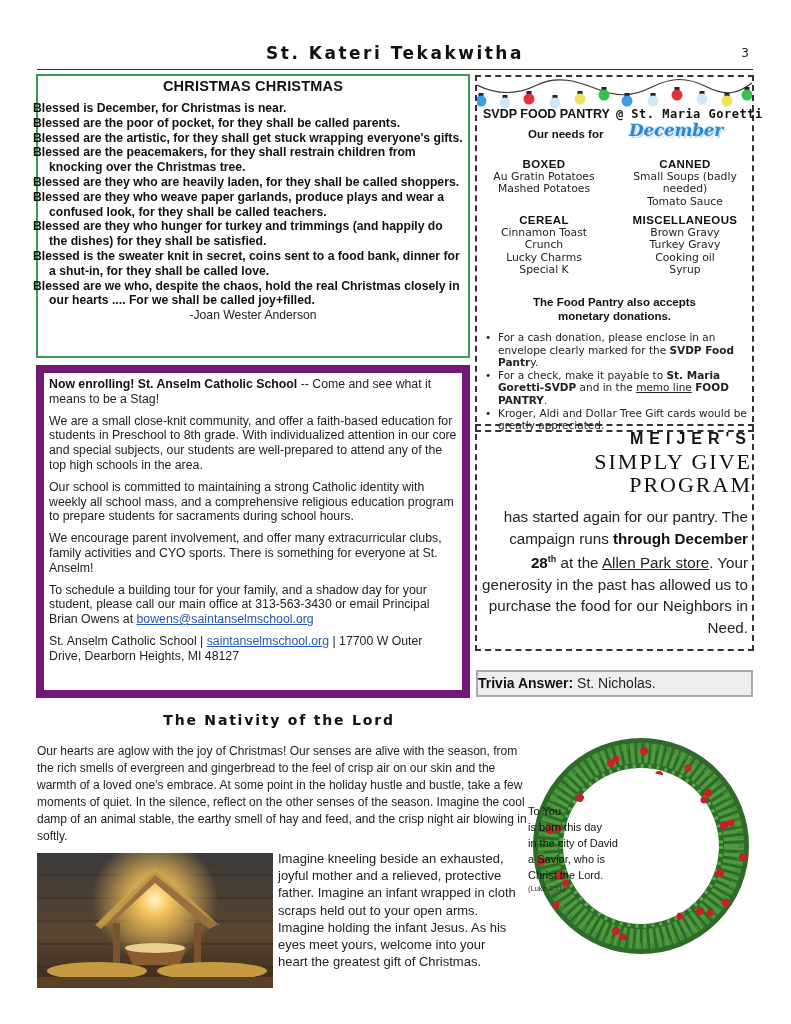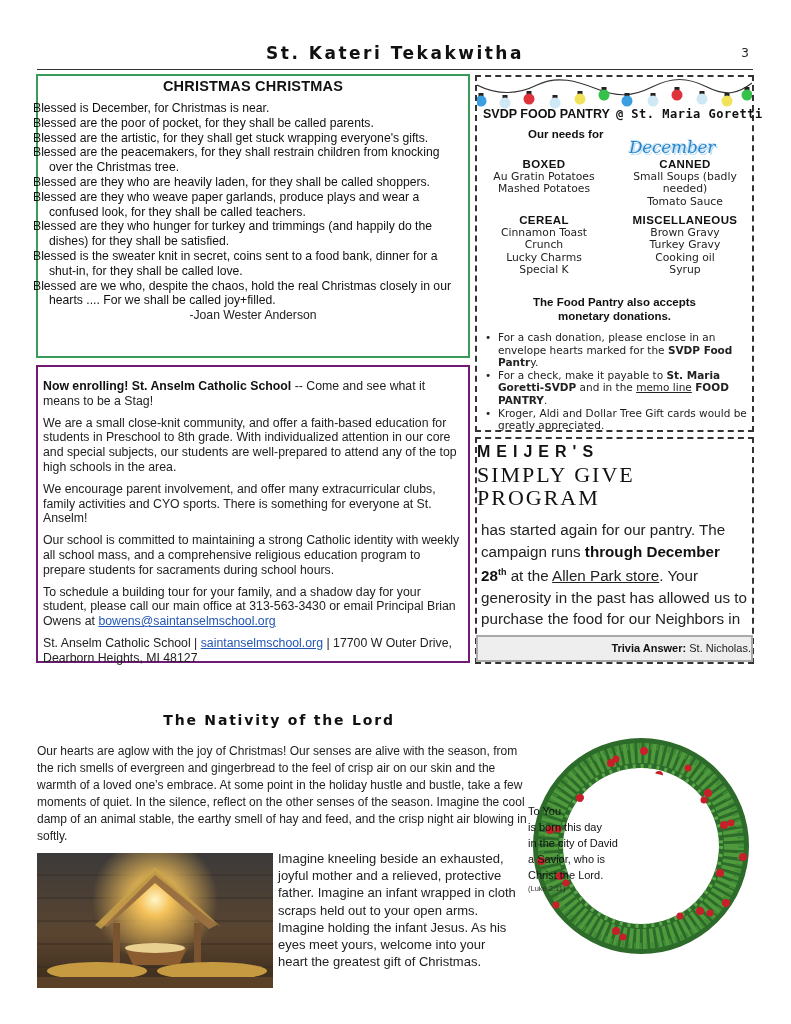--- a/index.html
+++ b/index.html
@@ -6,52 +6,52 @@
   html, body { width: 791px; height: 1024px; background: #ffffff; overflow: hidden; }
   body { position: relative; font-family: "DejaVu Sans", sans-serif; color: #111; }
 
   .header { position: absolute; left: 37px; top: 40px; width: 716px; height: 30px; border-bottom: 1.5px solid #333; }
   .header-title { position: absolute; left: 0; right: 0; top: 3px; text-align: center; font-family: "DejaVu Sans", sans-serif; font-weight: bold; font-size: 17px; letter-spacing: 2.5px; color: #111; }
   .header-page { position: absolute; right: 4px; top: 6px; font-size: 12px; color: #222; }
 
   
   .beat-box { position: absolute; left: 36px; top: 74px; width: 434px; height: 284px; border: 2px solid #3a9a5a; padding: 2px 5px; }
   .beat-title { text-align: center; font-family: "Liberation Sans", sans-serif; font-weight: bold; font-size: 14.5px; letter-spacing: 0.2px; margin-bottom: 7px; color: #111; }
-  .beat-line { font-family: "Liberation Sans", sans-serif; font-weight: normal; font-size: 12.2px; line-height: 14.8px; padding-left: 6px; text-indent: -16px; color: #111; }
+  .beat-line { font-family: "Liberation Sans", sans-serif; font-weight: bold; font-size: 12.2px; line-height: 14.8px; padding-left: 6px; text-indent: -16px; color: #111; }
   .beat-author { text-align: center; font-family: "Liberation Sans", sans-serif; font-size: 12.2px; line-height: 15px; color: #222; }
 
   
-  .school-box { position: absolute; left: 36px; top: 365px; width: 434px; height: 298px; border: 2px solid #701a75; padding: 12px 5px; }
+  .school-box { position: absolute; left: 36px; top: 365px; width: 434px; height: 333px; border: 8px solid #701a75; padding: 4px 5px; }
   .school-p { font-family: "Liberation Sans", sans-serif; font-size: 12.3px; line-height: 14.8px; color: #222; margin-bottom: 7px; }
   .school-p b { color: #111; }
   .link { color: #2456b5; text-decoration: underline; }
 
   
   .pantry-box { position: absolute; left: 475px; top: 75px; width: 279px; height: 357px; border: 2px dashed #333; }
   .lights { position: absolute; left: 0; top: 0; width: 275px; height: 34px; }
   .pantry-title { position: absolute; left: 6px; top: 30px; font-family: "Liberation Sans", sans-serif; font-weight: bold; font-size: 12.5px; color: #111; white-space: nowrap; }
   .pantry-title .at { font-family: "DejaVu Sans Mono", monospace; font-size: 12px; letter-spacing: 0.5px; margin-left: 6px; }
   .needs-label { position: absolute; left: 51px; top: 51px; font-family: "Liberation Sans", sans-serif; font-weight: bold; font-size: 11.5px; color: #111; }
-  .december-badge { position: absolute; left: 152px; top: 60px; font-family: "DejaVu Serif", serif; font-style: italic; font-weight: normal; font-size: 17px; color: #2b86c9; text-shadow: 0 0 0 #fff, 1.5px 1.5px 0 #bfe0f5, -1px -1px 0 #bfe0f5; letter-spacing: -0.3px; }
+  .december-badge { position: absolute; left: 152px; top: 43px; font-family: "DejaVu Serif", serif; font-style: italic; font-weight: bold; font-size: 17px; color: #2b86c9; text-shadow: 0 0 0 #fff, 1.5px 1.5px 0 #bfe0f5, -1px -1px 0 #bfe0f5; letter-spacing: -0.3px; }
   .cat { position: absolute; width: 130px; text-align: center; font-family: "DejaVu Sans", sans-serif; font-size: 10.8px; line-height: 12.6px; color: #222; }
   .cat-head { font-family: "Liberation Sans", sans-serif; font-weight: bold; font-size: 11.5px; letter-spacing: 0.4px; color: #111; }
   .monetary { position: absolute; left: 0; width: 100%; top: 219px; text-align: center; font-family: "Liberation Sans", sans-serif; font-weight: bold; font-size: 11.5px; line-height: 13.5px; color: #111; }
   .pantry-list { position: absolute; left: 8px; top: 254px; width: 265px; list-style: none; }
   .pantry-list li { position: relative; padding-left: 13px; font-family: "DejaVu Sans", sans-serif; font-size: 10.5px; line-height: 12.6px; color: #222; }
   .pantry-list li::before { content: "•"; position: absolute; left: 0; top: 0; color: #222; }
 
   
-  .meijer-box { position: absolute; left: 475px; top: 437px; width: 279px; height: 227px; border: 2px dashed #333; text-align: left; }
+  .meijer-box { position: absolute; left: 475px; top: 424px; width: 279px; height: 227px; border: 2px dashed #333; text-align: right; }
   .meijer-name { margin-top: 4px; font-family: "Liberation Sans", sans-serif; font-weight: bold; font-size: 16px; letter-spacing: 6px; color: #111; }
   .meijer-prog { font-family: "Liberation Serif", serif; font-size: 22px; letter-spacing: 2px; line-height: 23px; color: #111; margin-top: 2px; }
   .meijer-text { margin-top: 10px; font-family: "Liberation Sans", sans-serif; font-size: 15.2px; line-height: 21.5px; color: #222; padding: 0 4px; }
   .meijer-text b { color: #111; }
   .meijer-text u { text-decoration: underline; }
 
-  .trivia { position: absolute; left: 476px; top: 635px; width: 277px; height: 27px; background: #eeeeee; border: 2px solid #aaa; text-align: right; font-family: "Liberation Sans", sans-serif; font-size: 11px; line-height: 23px; color: #222; }
+  .trivia { position: absolute; left: 476px; top: 670px; width: 277px; height: 27px; background: #eeeeee; border: 2px solid #aaa; text-align: left; font-family: "Liberation Sans", sans-serif; font-size: 14px; line-height: 23px; color: #222; }
   .trivia b { color: #111; }
 
   
   .nat-title { position: absolute; left: 36px; top: 712px; width: 486px; text-align: center; font-family: "DejaVu Sans", sans-serif; font-weight: bold; font-size: 14px; letter-spacing: 1.8px; color: #111; }
   .nat-body { position: absolute; left: 37px; top: 743px; width: 490px; font-family: "Liberation Sans", sans-serif; font-size: 12px; line-height: 17px; color: #222; }
   .nat-img { position: absolute; left: 37px; top: 853px; width: 236px; height: 135px; overflow: hidden; }
   .nat-side { position: absolute; left: 278px; top: 850px; width: 240px; font-family: "Liberation Sans", sans-serif; font-size: 13px; line-height: 17.2px; color: #222; }
 
   .wreath { position: absolute; left: 528px; top: 733px; width: 226px; height: 226px; }
   .wreath-text { position: absolute; left: 0; top: 70px; width: 100%; font-family: "Liberation Sans", sans-serif; font-size: 11px; line-height: 16px; color: #111; }
@@ -75,22 +75,22 @@
   <div class="beat-line">Blessed are they who weave paper garlands, produce plays and wear a confused look, for they shall be called teachers.</div>
   <div class="beat-line">Blessed are they who hunger for turkey and trimmings (and happily do the dishes) for they shall be satisfied.</div>
   <div class="beat-line">Blessed is the sweater knit in secret, coins sent to a food bank, dinner for a shut-in, for they shall be called love.</div>
   <div class="beat-line">Blessed are we who, despite the chaos, hold the real Christmas closely in our hearts .... For we shall be called joy+filled.</div>
   <div class="beat-author">-Joan Wester Anderson</div>
 </div>
 
 <div class="school-box">
   <p class="school-p"><b>Now enrolling! St. Anselm Catholic School</b><span> -- Come and see what it means to be a Stag!</span></p>
   <p class="school-p">We are a small close-knit community, and offer a faith-based education for students in Preschool to 8th grade. With individualized attention in our core and special subjects, our students are well-prepared to attend any of the top high schools in the area.</p>
+  <p class="school-p">Our school is committed to maintaining a strong Catholic identity with weekly all school mass, and a comprehensive religious education program to prepare students for sacraments during school hours.</p>
   <p class="school-p">We encourage parent involvement, and offer many extracurricular clubs, family activities and CYO sports. There is something for everyone at St. Anselm!</p>
-  <p class="school-p">Our school is committed to maintaining a strong Catholic identity with weekly all school mass, and a comprehensive religious education program to prepare students for sacraments during school hours.</p>
   <p class="school-p"><span>To schedule a building tour for your family, and a shadow day for your student, please call our main office at 313-563-3430 or email Principal Brian Owens at </span><span class="link">bowens@saintanselmschool.org</span></p>
   <p class="school-p"><span>St. Anselm Catholic School | </span><span class="link">saintanselmschool.org</span><span> | 17700 W Outer Drive, Dearborn Heights, MI 48127</span></p>
 </div>
 
 <div class="pantry-box">
   <svg class="lights" viewBox="0 0 275 34" width="275" height="34">
     <path d="M0,8 C20,18 40,18 60,8 C80,-2 100,4 120,12 C140,20 155,20 175,10 C195,0 210,0 230,10 C250,20 262,16 275,6" stroke="#333" stroke-width="1.2" fill="none"></path>
     <g id="bulbs">
         <rect x="1.5" y="16" width="5" height="4" fill="#222"></rect>
         <circle cx="4" cy="24" r="5.5" fill="#3a9ee0"></circle>
@@ -147,21 +147,21 @@
     <div>Cooking oil</div>
     <div>Syrup</div>
   </div>
 
   <div class="monetary">
     <div>The Food Pantry also accepts</div>
     <div>monetary donations.</div>
   </div>
 
   <ul class="pantry-list">
-    <li><span>For a cash donation, please enclose in an envelope hearts marked for the </span><b>SVDP Food Pantr</b><span>y.</span></li>
+    <li><span>For a cash donation, please enclose in an envelope clearly marked for the </span><b>SVDP Food Pantr</b><span>y.</span></li>
     <li><span> For a check, make it payable to </span><b>St. Maria Goretti-SVDP</b><span> and in the </span><u>memo line</u><span> </span><b>FOOD PANTRY</b><span>.</span></li>
     <li>Kroger, Aldi and Dollar Tree Gift cards would be greatly appreciated.</li>
   </ul>
 </div>
 
 <div class="meijer-box">
   <div class="meijer-name">MEIJER'S</div>
   <div class="meijer-prog">
     <div>SIMPLY GIVE</div>
     <div>PROGRAM</div>

